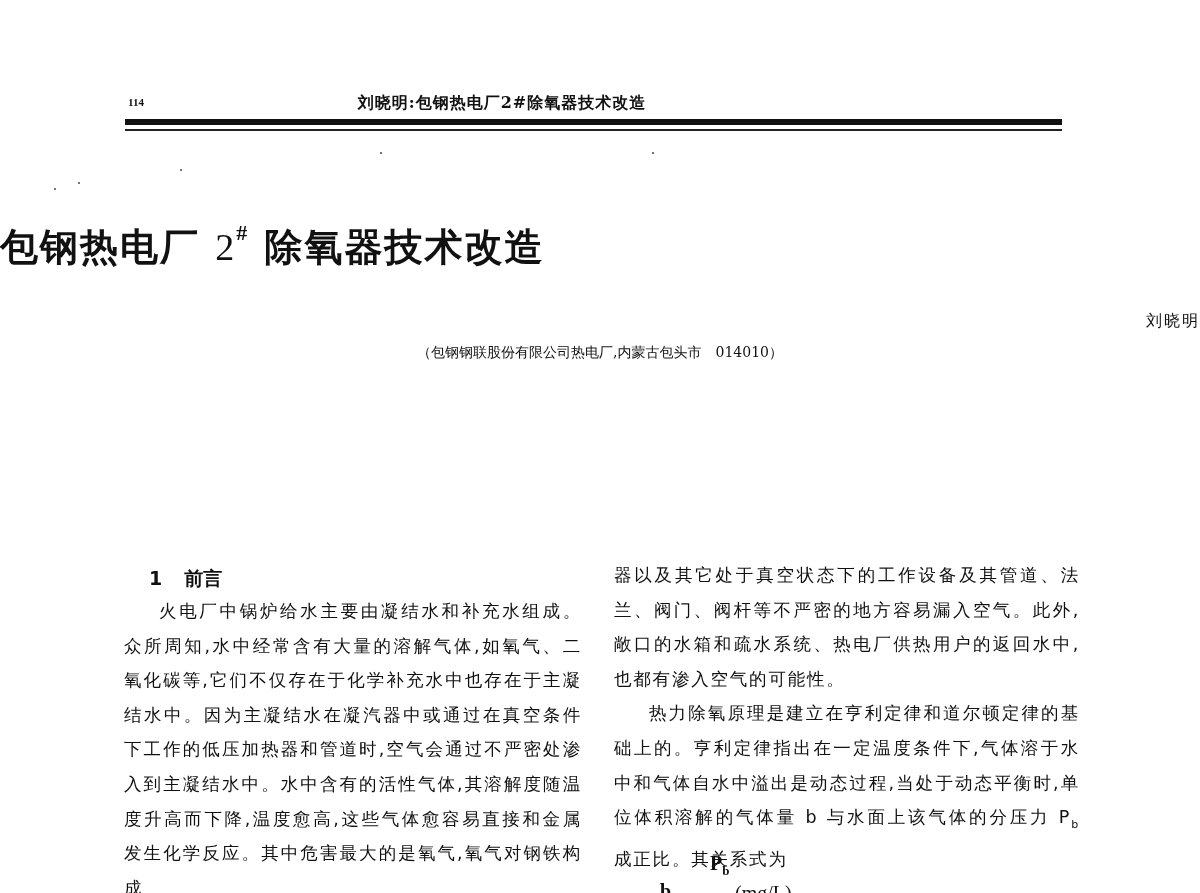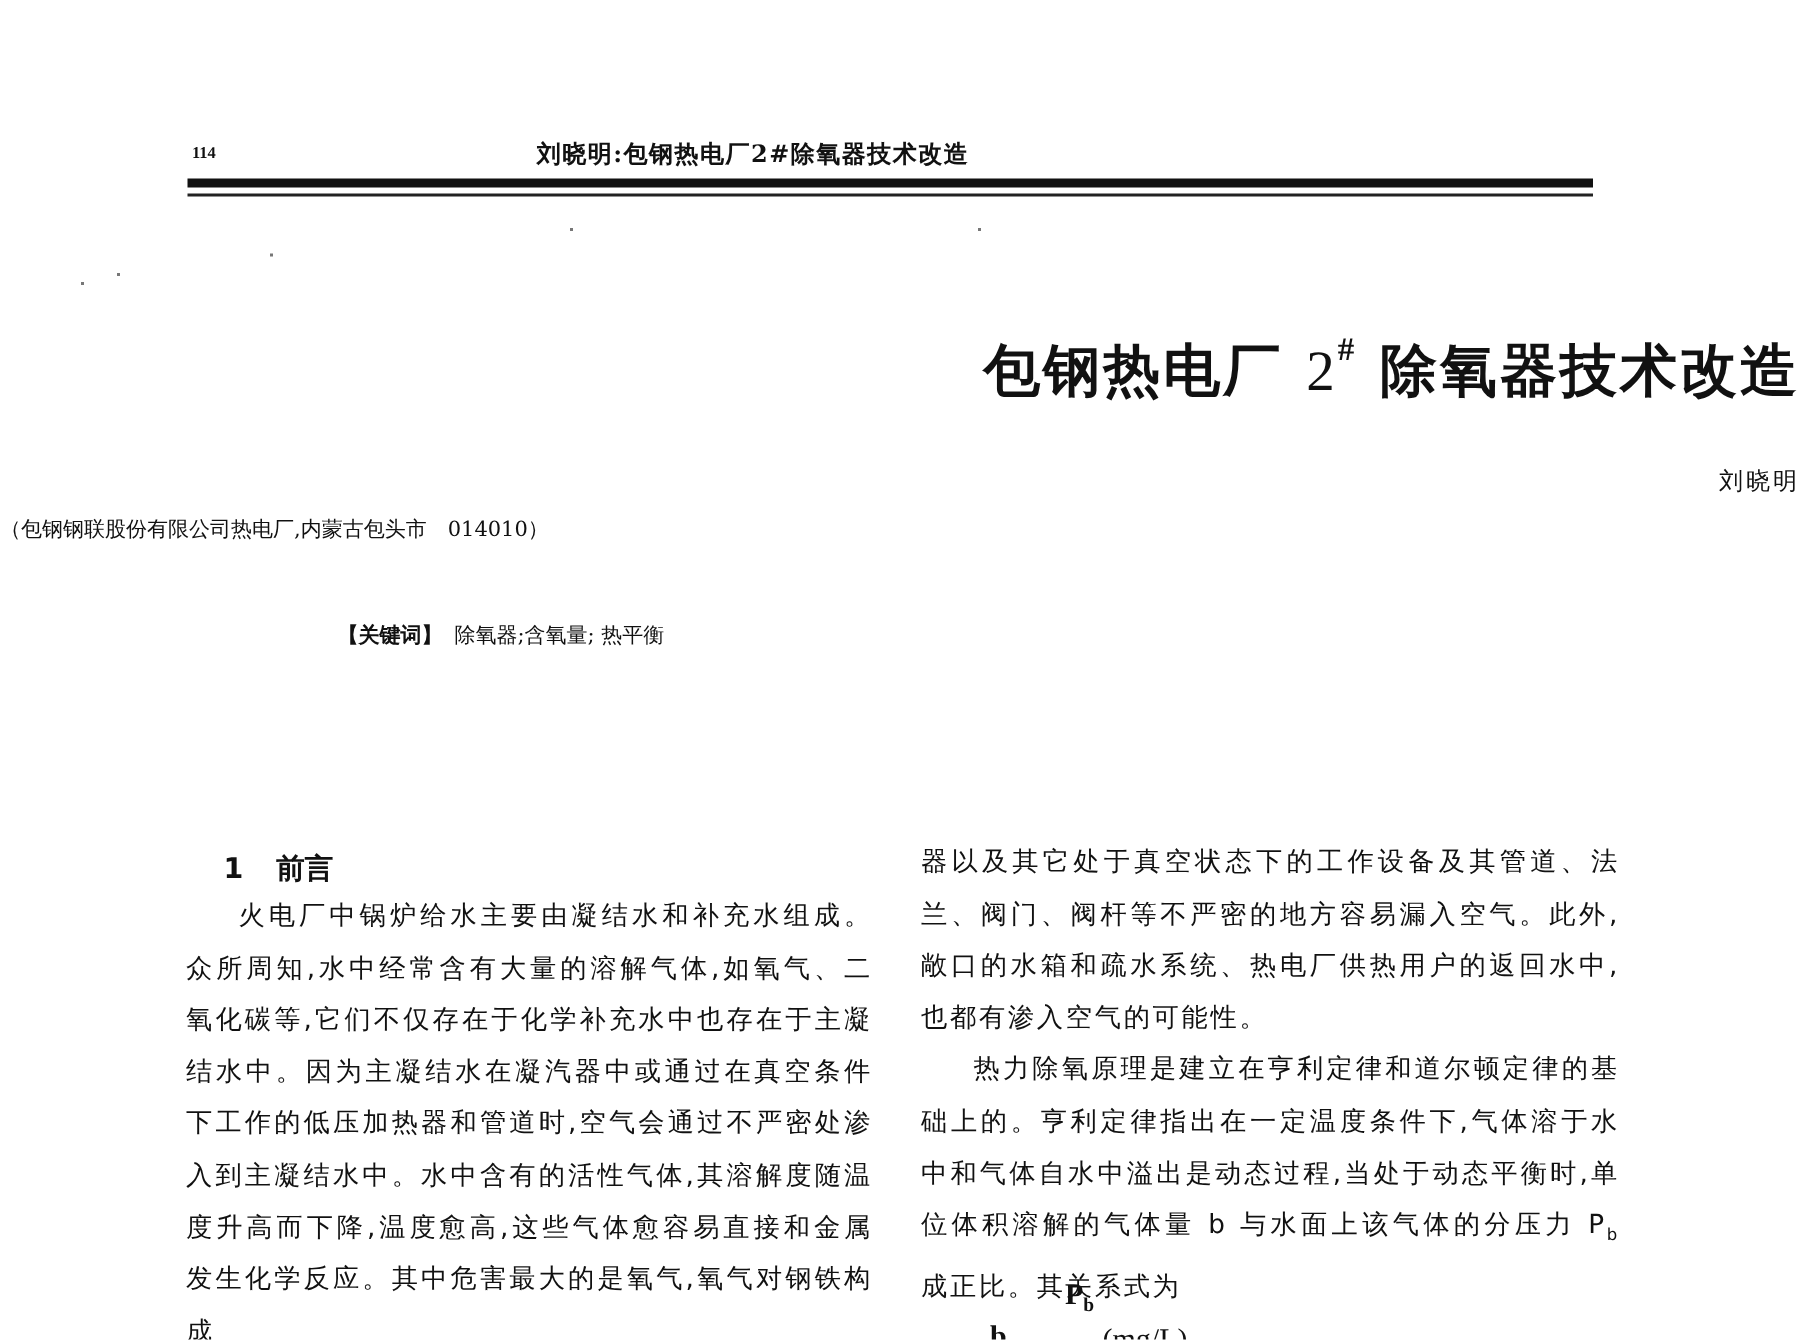--- a/index.html
+++ b/index.html
@@ -3,25 +3,25 @@
 <meta charset="utf-8">
 <style>
   html, body { margin:0; padding:0; background:#fff; }
   body { width:1200px; height:893px; position:relative; overflow:hidden; color:#111;
          font-family:"DejaVu Serif", serif; }
   .abs { position:absolute; }
   .page-num { left:128px; top:96px; font-size:11px; font-family:"Liberation Serif", serif; font-weight:bold; }
   .running-head { left:0; width:1004px; top:93px; text-align:center; font-size:16px; letter-spacing:1px; font-weight:bold; }
   .rule-thick { left:125px; width:937px; top:119px; height:6px; background:#111; }
   .rule-thin { left:125px; width:937px; top:129px; height:2px; background:#222; }
-  .title { left:0; width:1200px; top:222px; text-align:right; font-size:38px; font-weight:bold; letter-spacing:2px; }
+  .title { left:0; width:1200px; top:222px; text-align:left; font-size:38px; font-weight:bold; letter-spacing:2px; }
   .title sup { font-size:22px; font-family:"Liberation Serif", serif; vertical-align:top; position:relative; top:-2px; }
   .title .num { font-family:"Liberation Serif", serif; font-weight:normal; font-size:38px; }
   .author { left:0; width:1200px; top:311px; text-align:right; font-size:16px; letter-spacing:2px; }
-  .affil { left:0; width:1200px; top:344px; text-align:left; font-size:14px; }
+  .affil { left:0; width:1200px; top:344px; text-align:center; font-size:14px; }
   .abstract { left:190px; width:840px; top:411px; font-size:14px; line-height:26px; }
   .abstract .lbl { font-weight:bold; margin-left:35px; margin-right:8px; }
   .abstract .kw { margin-left:35px; }
   .abstract sup { font-size:9px; }
   .sec-head { left:120px; top:566px; font-size:19px; font-weight:bold; font-family:"DejaVu Sans", sans-serif;margin-left:29px; }
   .sec-head .n { margin-right:22px; }
   .col { font-size:17.5px; line-height:34.6px; letter-spacing:1.8px; text-align:justify; font-family:"DejaVu Sans", sans-serif; }
   .col-left { left:124px; width:458px; top:594px; }
   .col-right { left:614px; width:466px; top:558px; }
   .col p { margin:0; }
@@ -50,23 +50,20 @@
 <div class="abs title">
   <span>包钢热电厂</span>
   <span class="num">2</span><sup>#</sup>
   <span>除氧器技术改造</span>
 </div>
 
 <div class="abs author">刘晓明</div>
 <div class="abs affil">（包钢钢联股份有限公司热电厂,内蒙古包头市　014010）</div>
 
 <div class="abs abstract">
-  <div class="kw">
-    <span class="lbl" style="margin-left:0">【关键词】</span><span>除氧器;含氧量; 热平衡</span>
-  </div>
 </div>
 
 <div class="abs sec-head">
   <span class="n">1</span><span>前言</span>
 </div>
 
 <div class="abs col col-left">
   <p class="indent">火电厂中锅炉给水主要由凝结水和补充水组成。众所周知,水中经常含有大量的溶解气体,如氧气、二氧化碳等,它们不仅存在于化学补充水中也存在于主凝结水中。因为主凝结水在凝汽器中或通过在真空条件下工作的低压加热器和管道时,空气会通过不严密处渗入到主凝结水中。水中含有的活性气体,其溶解度随温度升高而下降,温度愈高,这些气体愈容易直接和金属发生化学反应。其中危害最大的是氧气,氧气对钢铁构成</p>
 </div>
 

